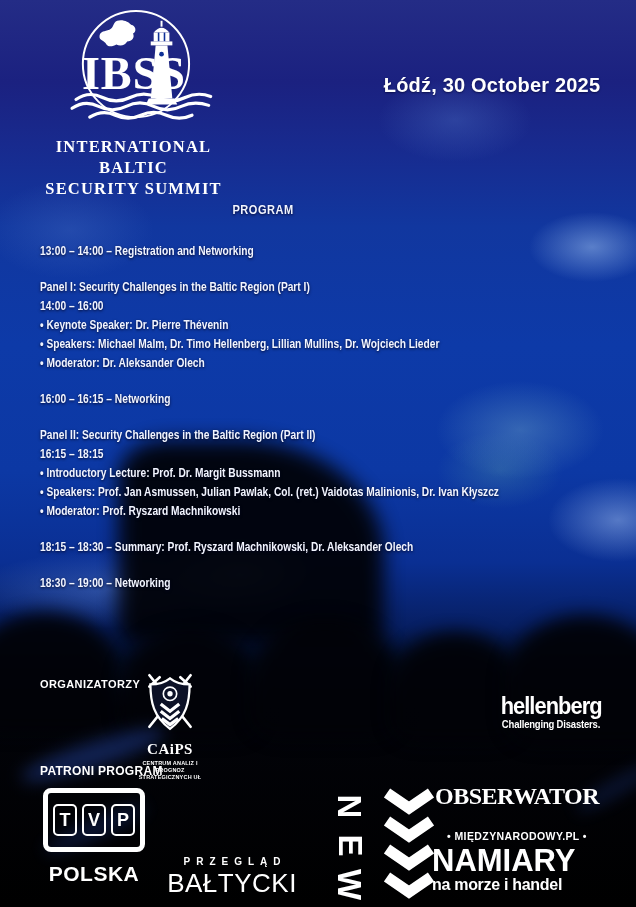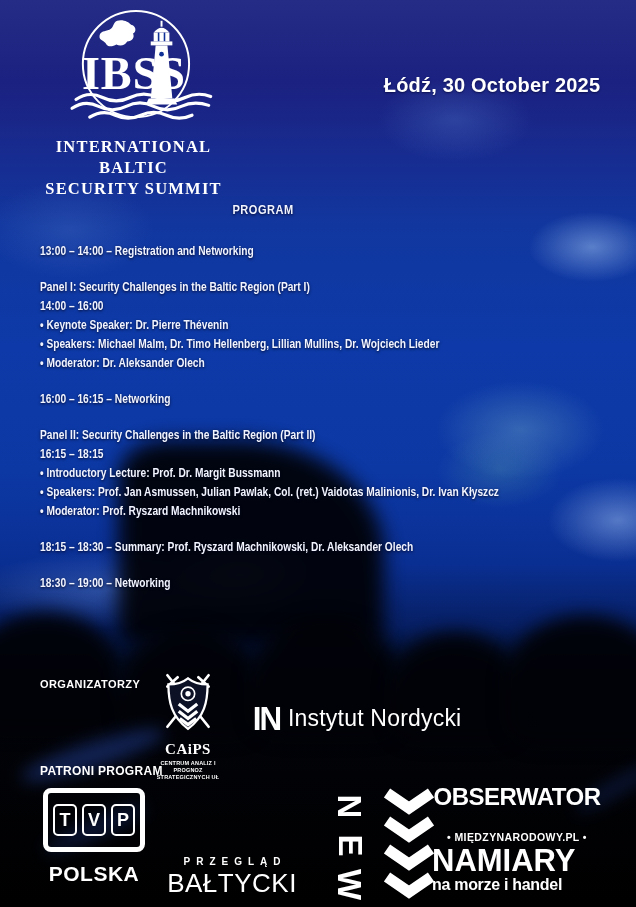--- a/index.html
+++ b/index.html
@@ -49,21 +49,21 @@
   .program{position:absolute;left:40px;top:200px;width:600px;
     transform:scaleX(.85);transform-origin:left top;
     font-weight:700;font-size:12px;line-height:19px;color:#f2f5ff;
     text-shadow:0 1px 3px rgba(0,0,30,.85);}
   .program-heading{width:525px;text-align:center;font-size:13px;letter-spacing:.6px;
     margin-bottom:23px;}
   .pblock{margin-bottom:17px;}
 
   
   .org-heading{position:absolute;left:40px;top:678px;font-size:11px;font-weight:700;letter-spacing:.4px;}
-  .caips{position:absolute;left:146px;top:668px;width:84px;text-align:center;}
+  .caips{position:absolute;left:128px;top:668px;width:84px;text-align:center;}
   .caips-name{font-family:"Liberation Serif","DejaVu Serif",serif;font-size:15px;font-weight:700;letter-spacing:.5px;margin-top:1px;}
   .caips-sub{font-size:5.5px;font-weight:700;letter-spacing:.2px;line-height:7px;margin-top:2px;}
   .nordycki{position:absolute;left:252px;top:700px;display:flex;align-items:center;height:36px;}
   .in-monogram{font-size:33px;font-weight:800;letter-spacing:-2px;line-height:1;transform:scaleX(.95);}
   .in-name{font-size:23px;font-weight:500;margin-left:7px;letter-spacing:.2px;}
   .hellenberg{position:absolute;left:498px;top:694px;width:106px;text-align:center;}
   .hb-name{font-size:23px;font-weight:800;letter-spacing:-1px;line-height:24px;transform:scaleX(.95);}
   .hb-tag{font-size:10px;font-weight:800;letter-spacing:-.2px;margin-top:1px;transform:scaleX(.95);}
 
   
@@ -79,21 +79,21 @@
   .def-box{width:36px;height:36px;background:#fff;color:#000;border:2px solid #000;box-shadow:0 0 0 3px #fff;
     display:flex;align-items:center;justify-content:center;font-size:25px;font-weight:800;}
   .przeglad{position:absolute;left:156px;top:856px;width:152px;text-align:center;}
   .prz-top{font-size:10px;font-weight:600;letter-spacing:6px;text-indent:6px;}
   .prz-bottom{font-size:26px;font-weight:400;letter-spacing:.5px;margin-top:1px;}
   .new-logo{position:absolute;left:330px;top:787px;display:flex;gap:12px;}
   .new-letters{display:flex;flex-direction:column;}
   .new-letter{width:40px;height:39px;display:flex;align-items:center;justify-content:center;}
   .new-letter span{display:block;transform:rotate(90deg);font-size:33px;font-weight:700;line-height:1;}
   .obserwator{position:absolute;left:432px;top:783px;width:170px;text-align:center;}
-  .obs-name{font-family:Liberation Sans, sans-serif;font-size:24px;font-weight:700;letter-spacing:-.5px;}
+  .obs-name{font-family:Liberation Serif, serif;font-size:24px;font-weight:700;letter-spacing:-.5px;}
   .obs-sub{font-size:10.5px;font-weight:800;letter-spacing:.4px;margin-top:20px;}
   .namiary{position:absolute;left:432px;top:845px;width:170px;}
   .nam-name{font-size:31px;font-weight:800;letter-spacing:0;line-height:32px;}
   .nam-tag{font-size:16px;font-weight:700;text-align:left;margin-top:-1px;letter-spacing:-.3px;}
 </style>
 </head>
 <body>
 
 <div class="poster">
 
@@ -186,25 +186,25 @@
         <path d="M24 49 L32 55 L40 49"></path>
       </g>
     </svg>
     <div class="caips-name">CAiPS</div>
     <div class="caips-sub">
       <div>CENTRUM ANALIZ I PROGNOZ</div>
       <div>STRATEGICZNYCH UŁ</div>
     </div>
   </div>
 
-  <div class="nordycki">
-    <span class="in-monogram">IN</span>
-    <span class="in-name">Instytut Nordycki</span>
-  </div>
-
+
+  <div class="hellenberg">
+    <div class="hb-name">hellenberg</div>
+    <div class="hb-tag">Challenging Disasters.</div>
+  </div>
 
   <div class="media-heading">PATRONI PROGRAM</div>
 
   <div class="tvp">
     <div class="tvp-box">
       <div class="tvp-letter">T</div>
       <div class="tvp-letter">V</div>
       <div class="tvp-letter">P</div>
     </div>
     <div class="tvp-name">

